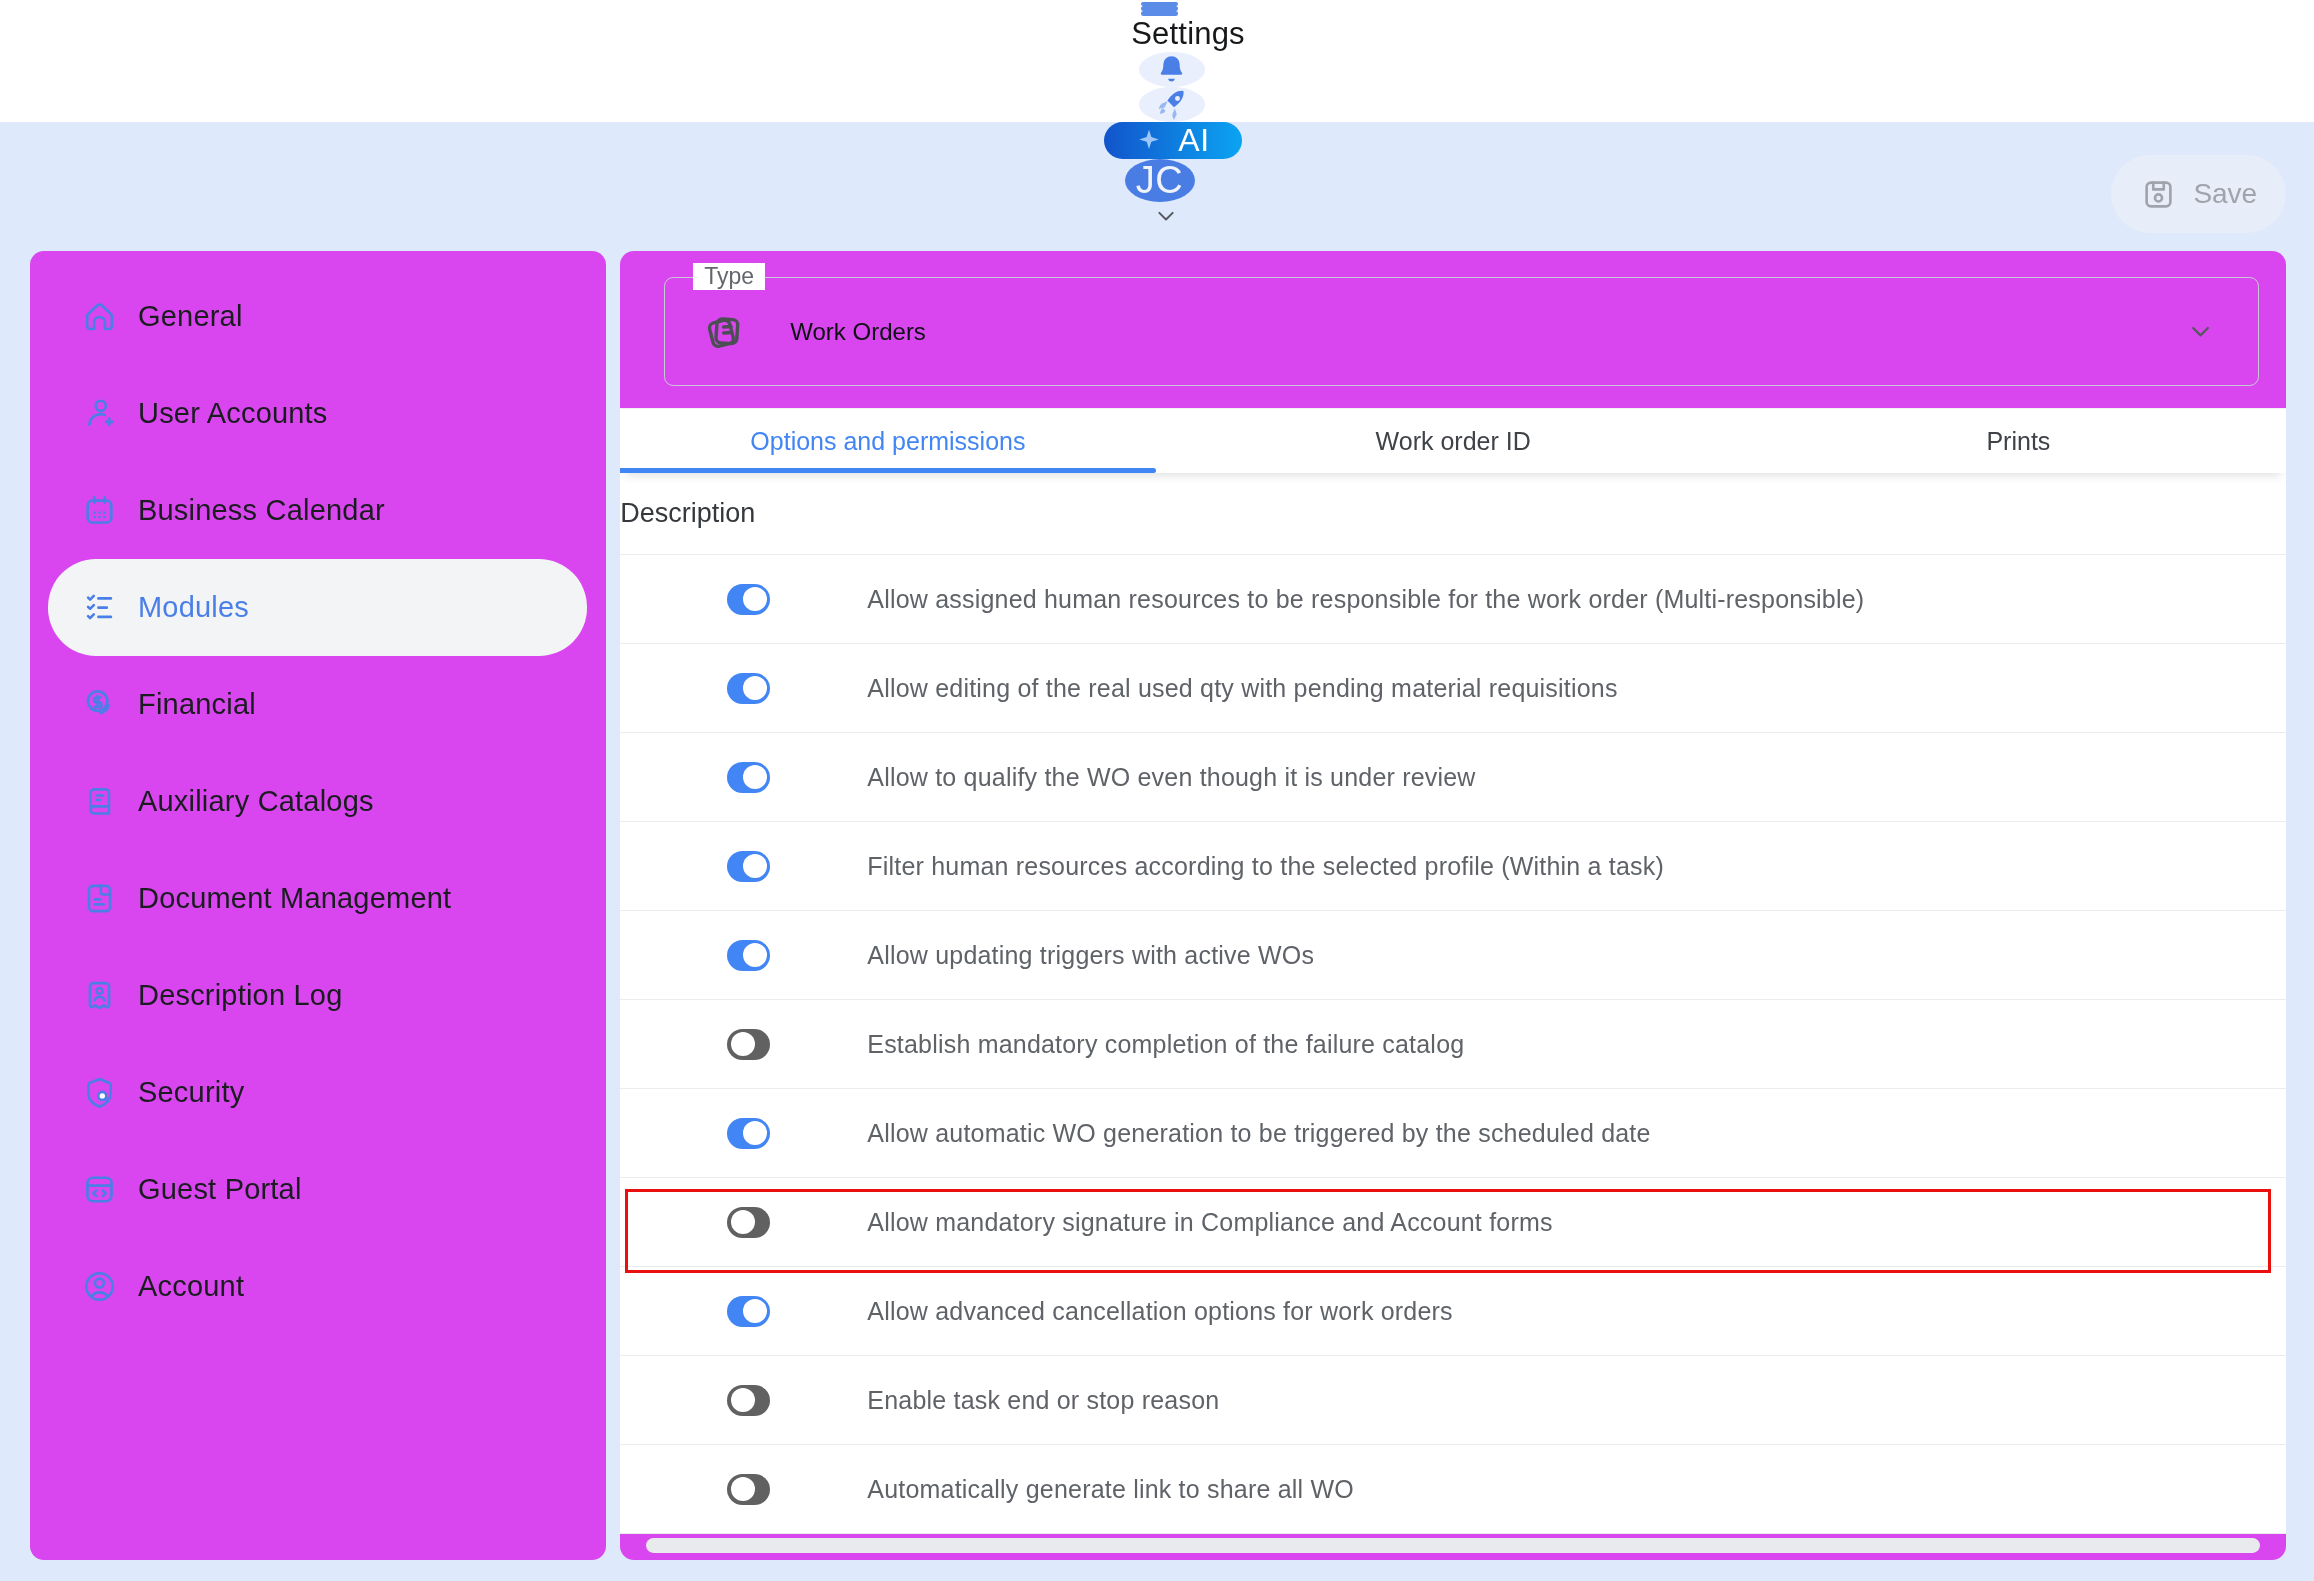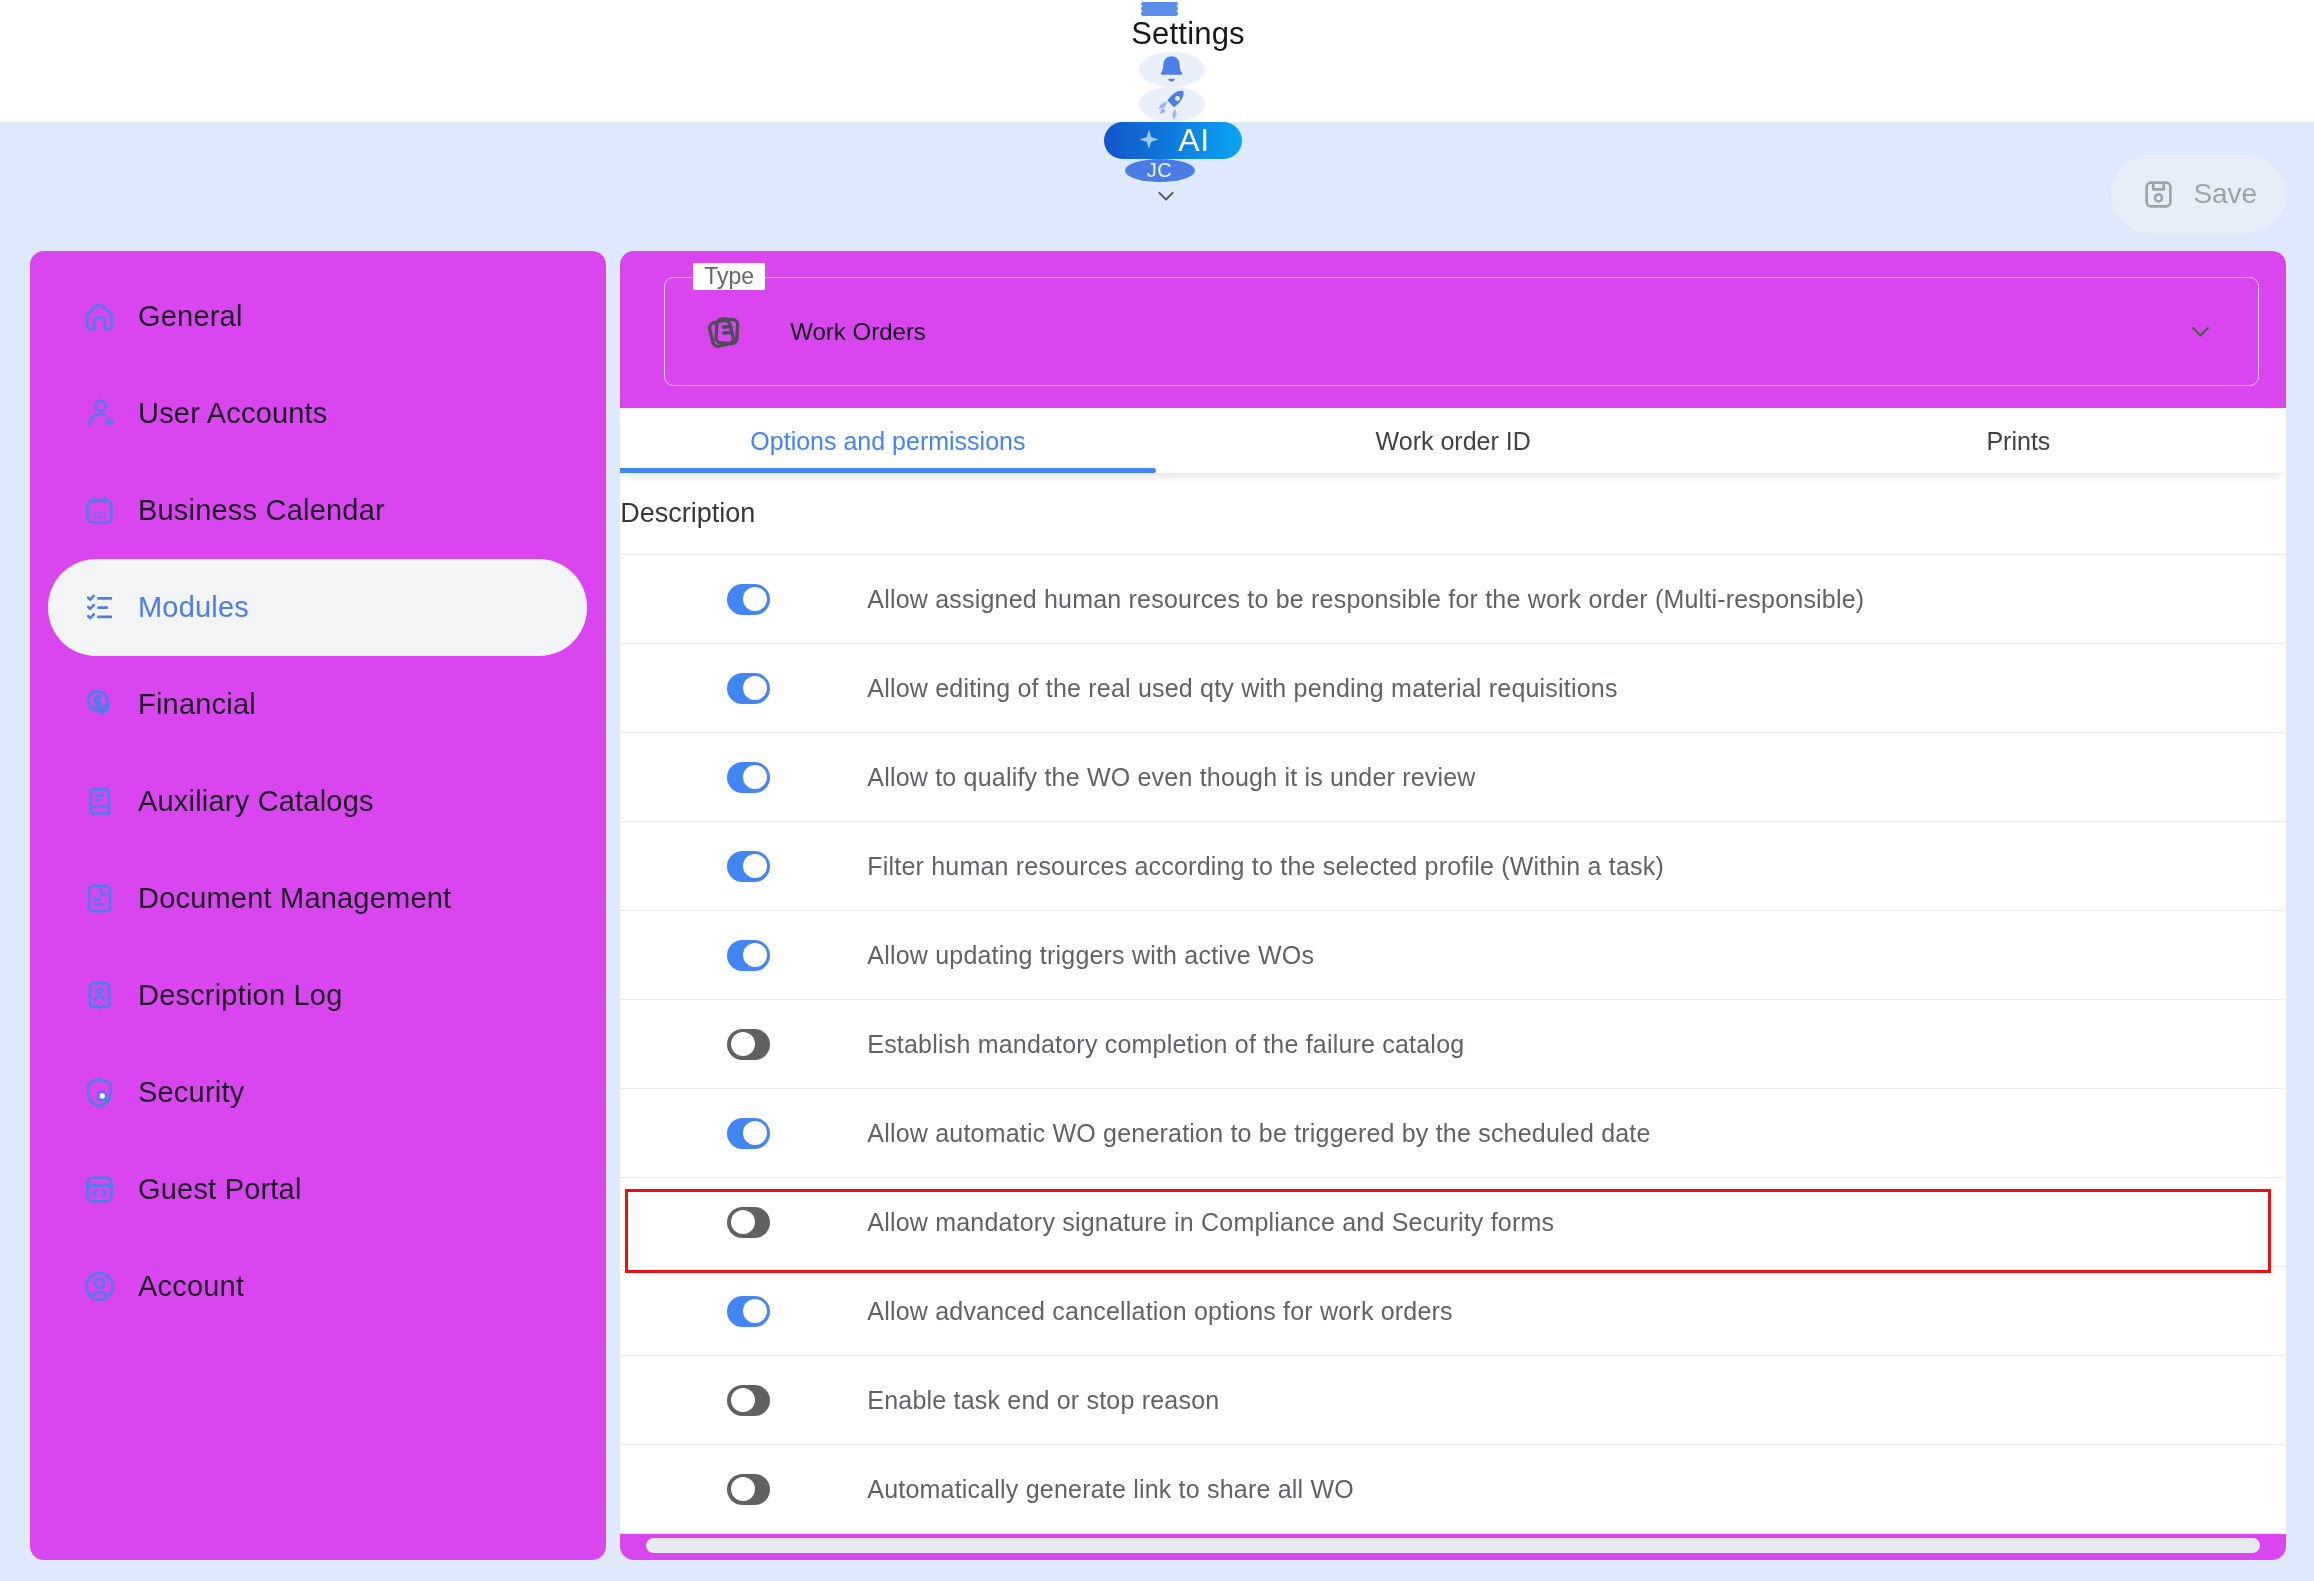--- a/index.html
+++ b/index.html
@@ -34,21 +34,21 @@
     background:linear-gradient(90deg,#1254cb 0%,#0ba4f2 100%);
     display:flex; align-items:center; justify-content:center; gap:14.8px;
     cursor:pointer; border:none;
   }
   .ai-button .glyph { width:28px; height:28px; color:#9ec7f8; }
   .ai-button .ai-label { color:#ffffff; font-size:32px; font-weight:400; letter-spacing:0.5px; }
   .v-divider { width:1.8px; height:76px; background:#e4e6ea; margin:0 20px 0 29.5px; }
   .avatar {
     width:70px; height:70px; border-radius:50%; background:#4a7de4;
     display:flex; align-items:center; justify-content:center;
-    color:#eef3fc; font-size:20px; font-weight:500; cursor:pointer; letter-spacing:0.5px;
+    color:#eef3fc; font-size:38px; font-weight:500; cursor:pointer; letter-spacing:0.5px;
   }
   .avatar-chevron { width:28px; height:28px; color:#55585d; margin-left:13px; cursor:pointer; }
 
   
   .save-button {
     position:absolute; top:155px; right:29px; width:175px; height:78px;
     border-radius:39px; background:#e7edf9; border:none;
     display:flex; align-items:center; justify-content:center; gap:16.6px;
     color:#9fa4ab; font-size:28px; cursor:default; z-index:4;
   }
@@ -411,21 +411,21 @@
             <span class="knob"></span>
           </span>
     <span class="perm-label">Allow automatic WO generation to be triggered by the scheduled date</span>
 
   </div>
 
   <div class="perm-row">
     <span class="toggle off">
             <span class="knob"></span>
           </span>
-    <span class="perm-label">Allow mandatory signature in Compliance and Security forms</span>
+    <span class="perm-label">Allow mandatory signature in Compliance and Account forms</span>
     <span class="hl-box"></span>
   </div>
 
   <div class="perm-row">
     <span class="toggle on">
             <span class="knob"></span>
           </span>
     <span class="perm-label">Allow advanced cancellation options for work orders</span>
 
   </div>

